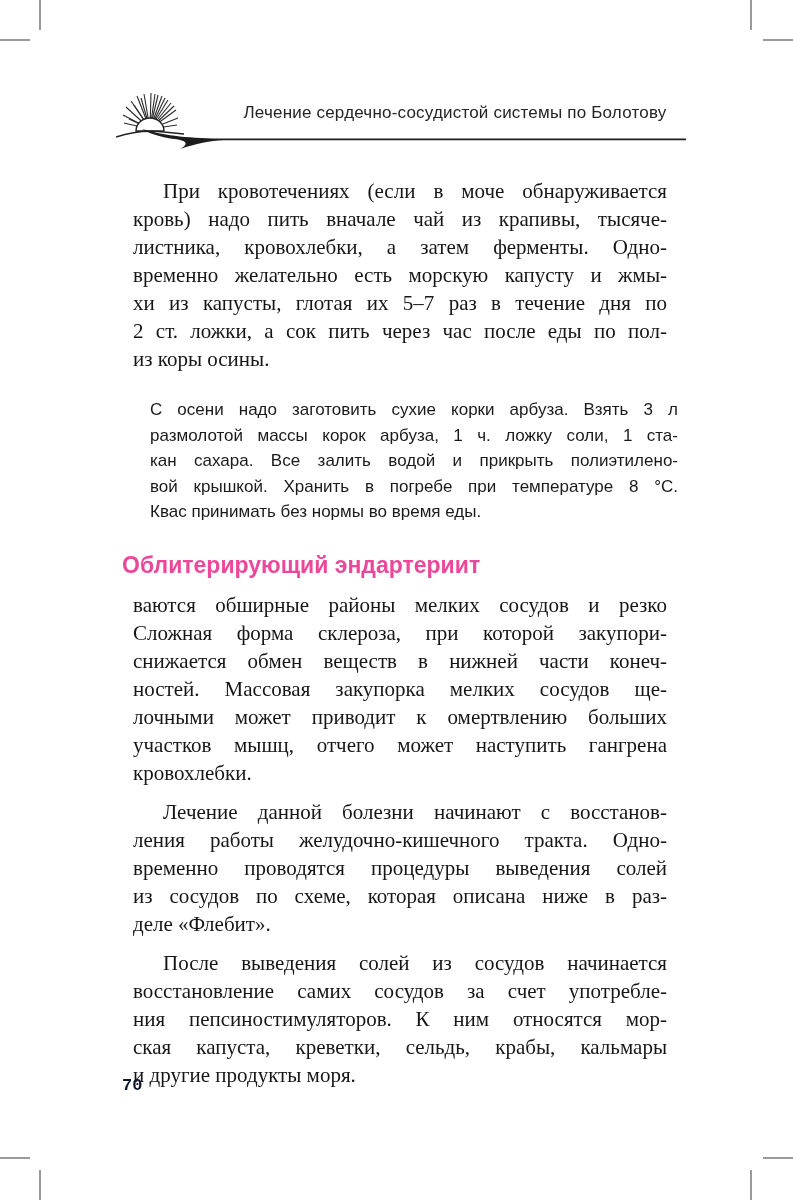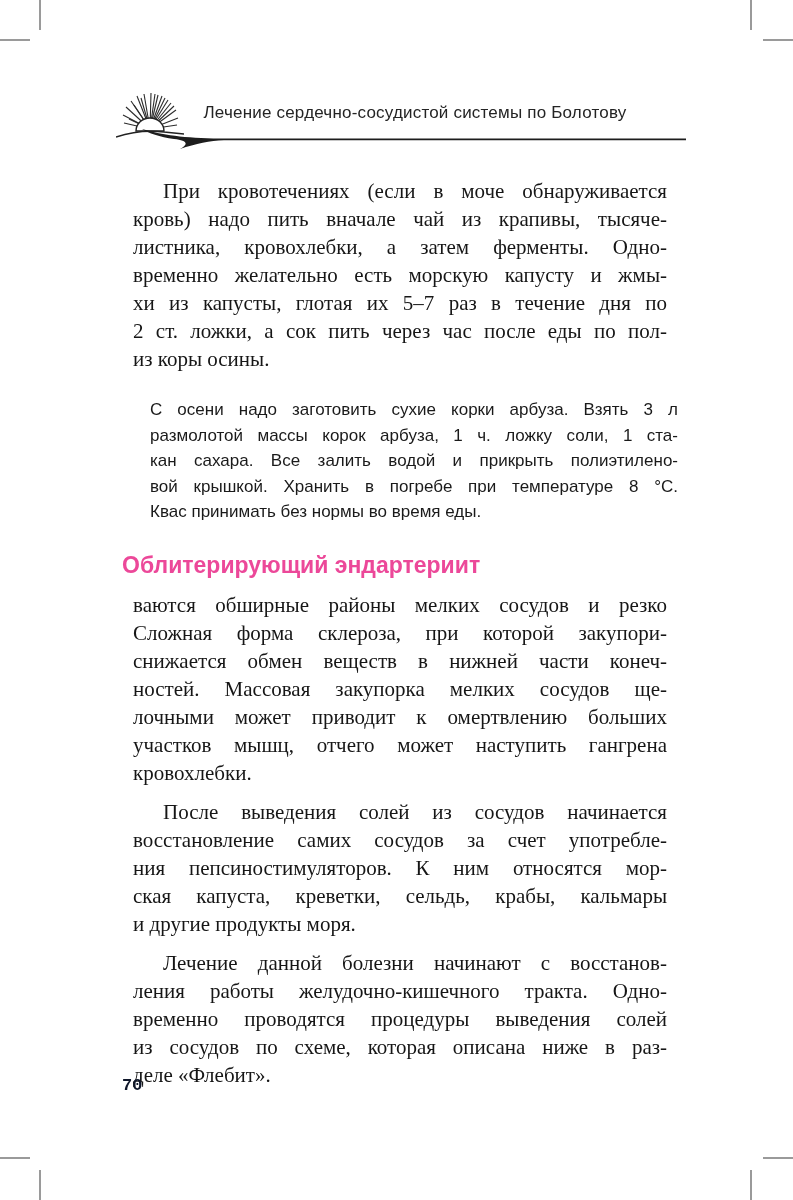--- a/index.html
+++ b/index.html
@@ -19,20 +19,21 @@
   
   .running-title {
     position: absolute;
     left: 150px; top: 103px; width: 530px;
     text-align: center;
     font-family: "Liberation Sans", sans-serif;
     font-size: 17px;
     color: #242424;
     letter-spacing: 0.2px;
     white-space: nowrap;
+    padding-left: 40px;
   }
   .flower { position: absolute; left: 116px; top: 93px; }
   .swoosh { position: absolute; left: 140px; top: 129px; }
 
   
   .column {
     position: absolute;
     left: 122px; top: 166px; width: 556px;
   }
   .para {
@@ -149,30 +150,30 @@
     <p class="para">
         <span class="ln">ваются обширные районы мелких сосудов и резко</span>
         <span class="ln">Сложная форма склероза, при которой закупори-</span>
         <span class="ln">снижается обмен веществ в нижней части конеч-</span>
         <span class="ln">ностей. Массовая закупорка мелких сосудов ще-</span>
         <span class="ln">лочными может приводит к омертвлению больших</span>
         <span class="ln">участков мышц, отчего может наступить гангрена</span>
         <span class="ln ln-last">кровохлебки.</span>
       </p>
     <p class="para indent">
+        <span class="ln">Лечение данной болезни начинают с восстанов-</span>
+        <span class="ln">ления работы желудочно-кишечного тракта. Одно-</span>
+        <span class="ln">временно проводятся процедуры выведения солей</span>
+        <span class="ln">из сосудов по схеме, которая описана ниже в раз-</span>
+        <span class="ln ln-last">деле «Флебит».</span>
+      </p>
+    <p class="para indent">
         <span class="ln">После выведения солей из сосудов начинается</span>
         <span class="ln">восстановление самих сосудов за счет употребле-</span>
         <span class="ln">ния пепсиностимуляторов. К ним относятся мор-</span>
         <span class="ln">ская капуста, креветки, сельдь, крабы, кальмары</span>
         <span class="ln ln-last">и другие продукты моря.</span>
-      </p>
-    <p class="para indent">
-        <span class="ln">Лечение данной болезни начинают с восстанов-</span>
-        <span class="ln">ления работы желудочно-кишечного тракта. Одно-</span>
-        <span class="ln">временно проводятся процедуры выведения солей</span>
-        <span class="ln">из сосудов по схеме, которая описана ниже в раз-</span>
-        <span class="ln ln-last">деле «Флебит».</span>
       </p>
   </div>
 
   <div class="page-number">70</div>
 
 </div>
 
 </body></html>

